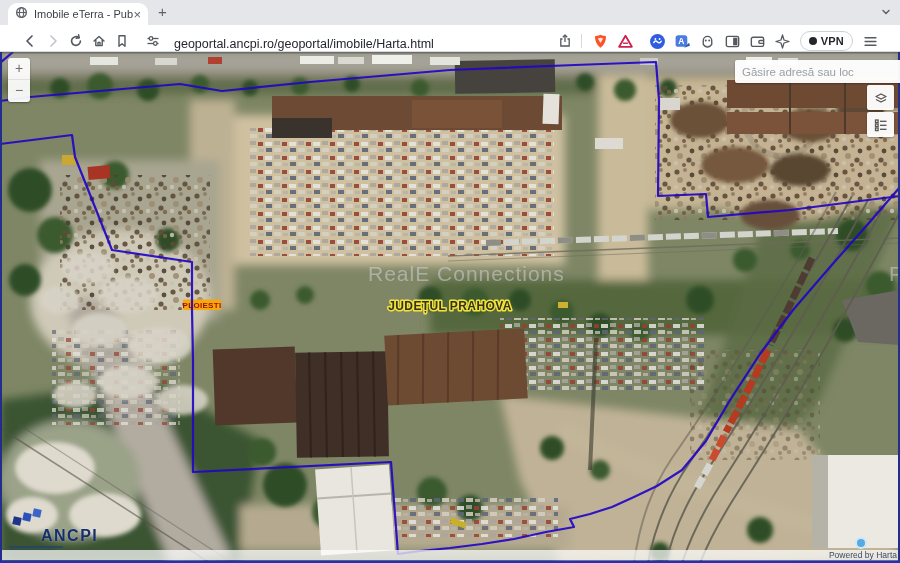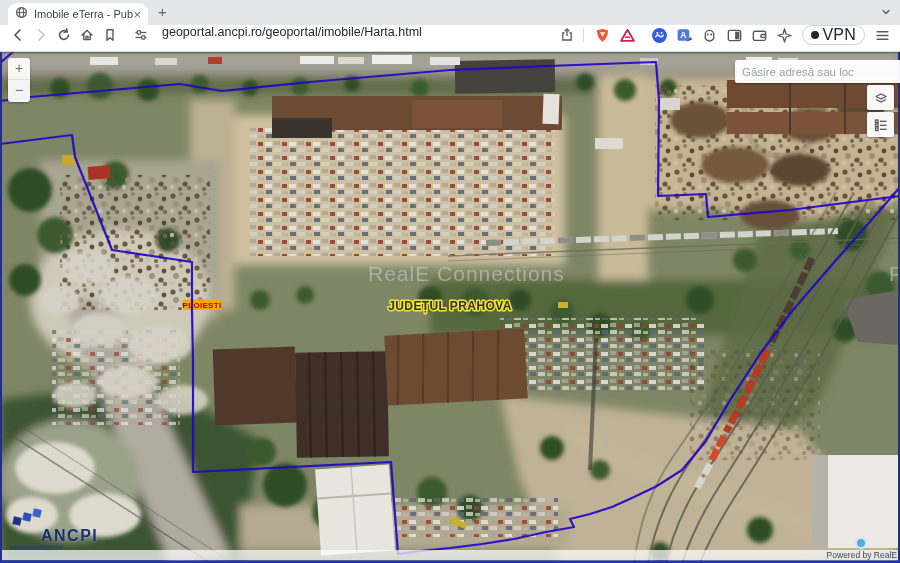--- a/index.html
+++ b/index.html
@@ -10,30 +10,30 @@
   .tabstrip { position:absolute; left:0; top:0; width:900px; height:25px; background:#e4e6ea; }
   .tab { position:absolute; left:8px; top:3px; width:140px; height:22px; background:#fff;
          border-radius:9px 9px 0 0; display:flex; align-items:center; padding:0 7px; }
   .tab-title { flex:1; font-size:11px; color:#3b3f44; margin-left:6px; white-space:nowrap; overflow:hidden; }
   .tab-close { font-size:13px; color:#5f6368; line-height:1; cursor:default; }
   .newtab { position:absolute; left:154px; top:4px; width:17px; height:17px; color:#5f6368;
             font-size:15px; line-height:16px; text-align:center; }
   .strip-chevron { position:absolute; right:7px; top:5px; }
 
   .toolbar { position:absolute; left:0; top:25px; width:900px; height:27px; background:#fff;
-             border-bottom:1px solid #d6d9dd; display:flex; align-items:flex-start; padding:0 8px; }
+             border-bottom:1px solid #d6d9dd; display:flex; align-items:flex-end; padding:0 20px; }
   .tbtn { width:20px; height:20px; display:flex; align-items:center; justify-content:center; margin-right:3px; }
   .url { font-size:12.5px; color:#24272c; margin-left:8px; white-space:nowrap; }
   .tb-right { margin-left:auto; display:flex; align-items:center; }
   .tb-right .tbtn { margin-right:0; margin-left:5px; }
   .divider { width:1px; height:14px; background:#d6d9dd; margin:0 4px 0 6px; }
   .vpn-pill { display:flex; align-items:center; border:1px solid #cdd1d7; border-radius:11px;
               height:20px; padding:0 8px; margin-left:7px; }
   .vpn-dot { width:8px; height:8px; border-radius:50%; background:#23262b; margin-right:4px; }
-  .vpn-label { font-size:16px; color:#23262b; font-weight:normal; letter-spacing:.2px; }
+  .vpn-label { font-size:11px; color:#23262b; font-weight:bold; letter-spacing:.2px; }
 
   
   .map { position:absolute; left:0; top:52px; width:900px; height:511px; background:#7e8665; }
   .map > svg.scene { position:absolute; left:0; top:0; }
 
   .zoomctl { position:absolute; left:8px; top:6px; width:22px; height:44px; background:rgba(255,255,255,.93);
              border-radius:3px; box-shadow:0 1px 2px rgba(0,0,0,.35); overflow:hidden; }
   .zoomctl .zbtn { width:22px; height:22px; text-align:center; line-height:21px; font-size:14px; color:#6e6e6e; }
   .zoomctl .zbtn:first-child { border-bottom:1px solid #e0e0e0; }
 
@@ -477,15 +477,15 @@
       <span class="sq s1"></span>
         <span class="sq s2"></span>
         <span class="sq s3"></span>
     </div>
     <div class="logo-text">ANCPI</div>
     <div class="l1"></div>
       <div class="l2"></div>
   </div>
 
   <div class="attribution">
-    <span>Powered by RealE</span>
+    <span>Powered by Harta</span>
   </div>
 </div>
 
 </body></html>

